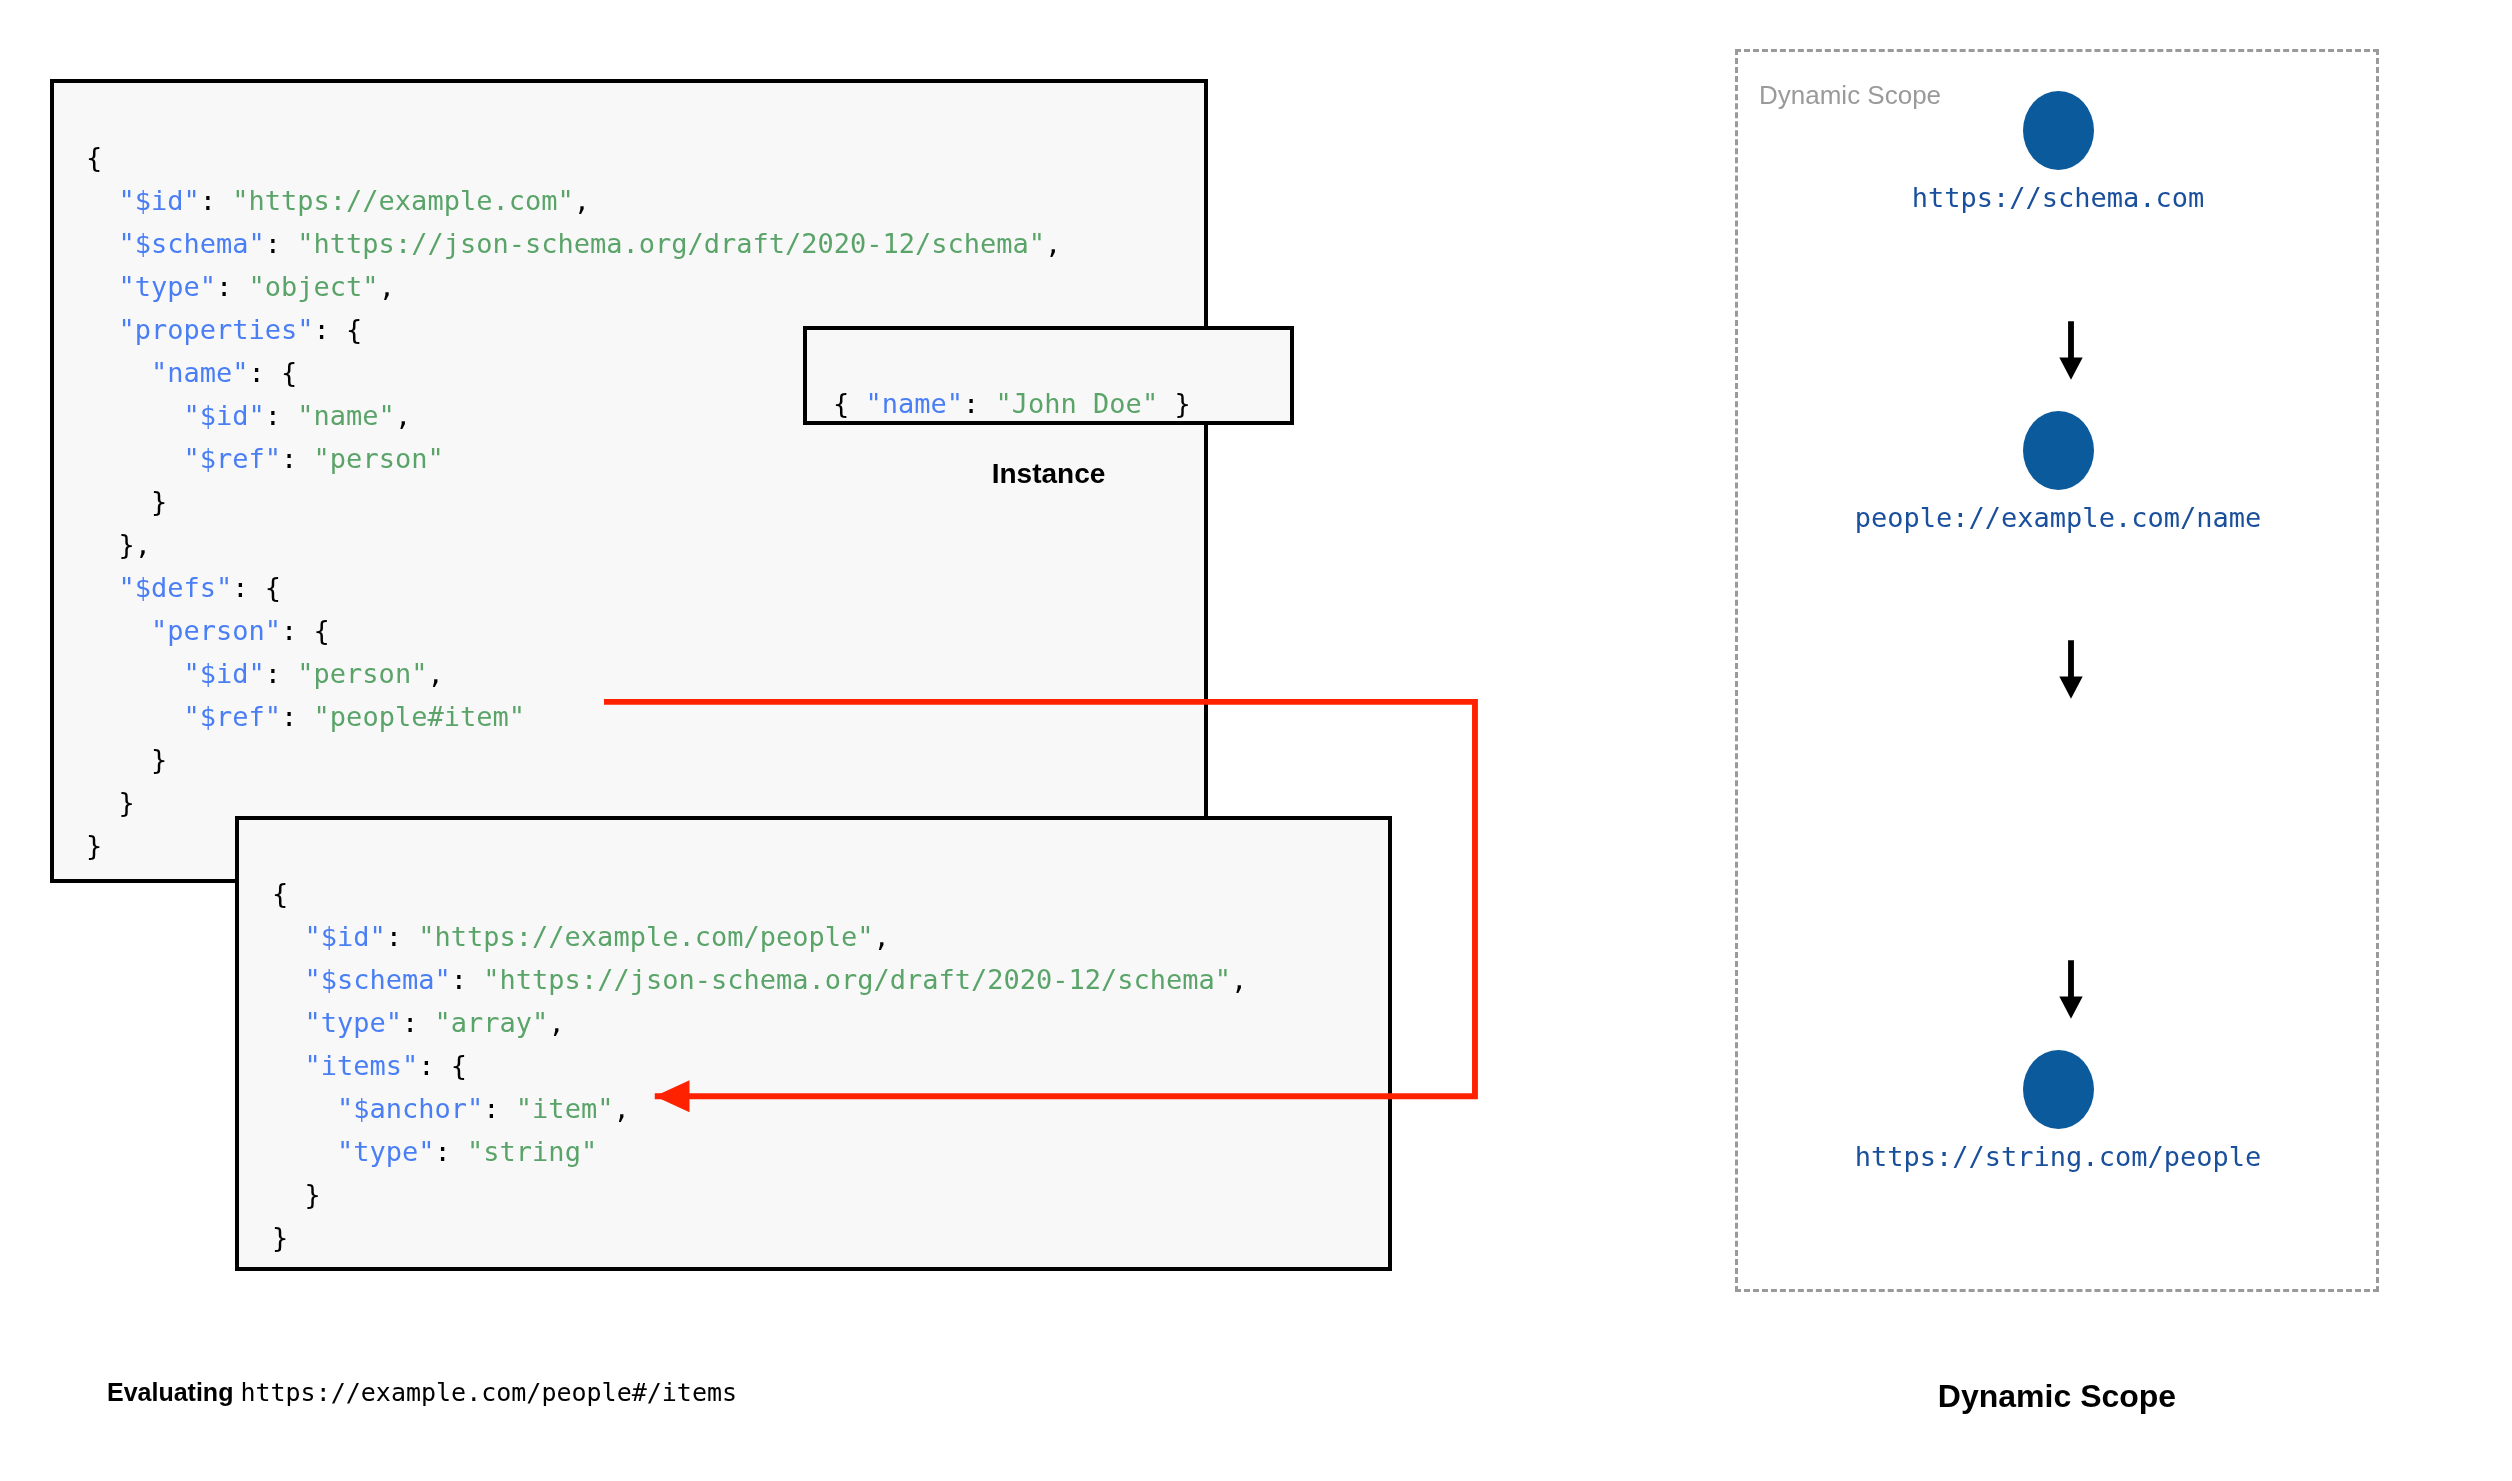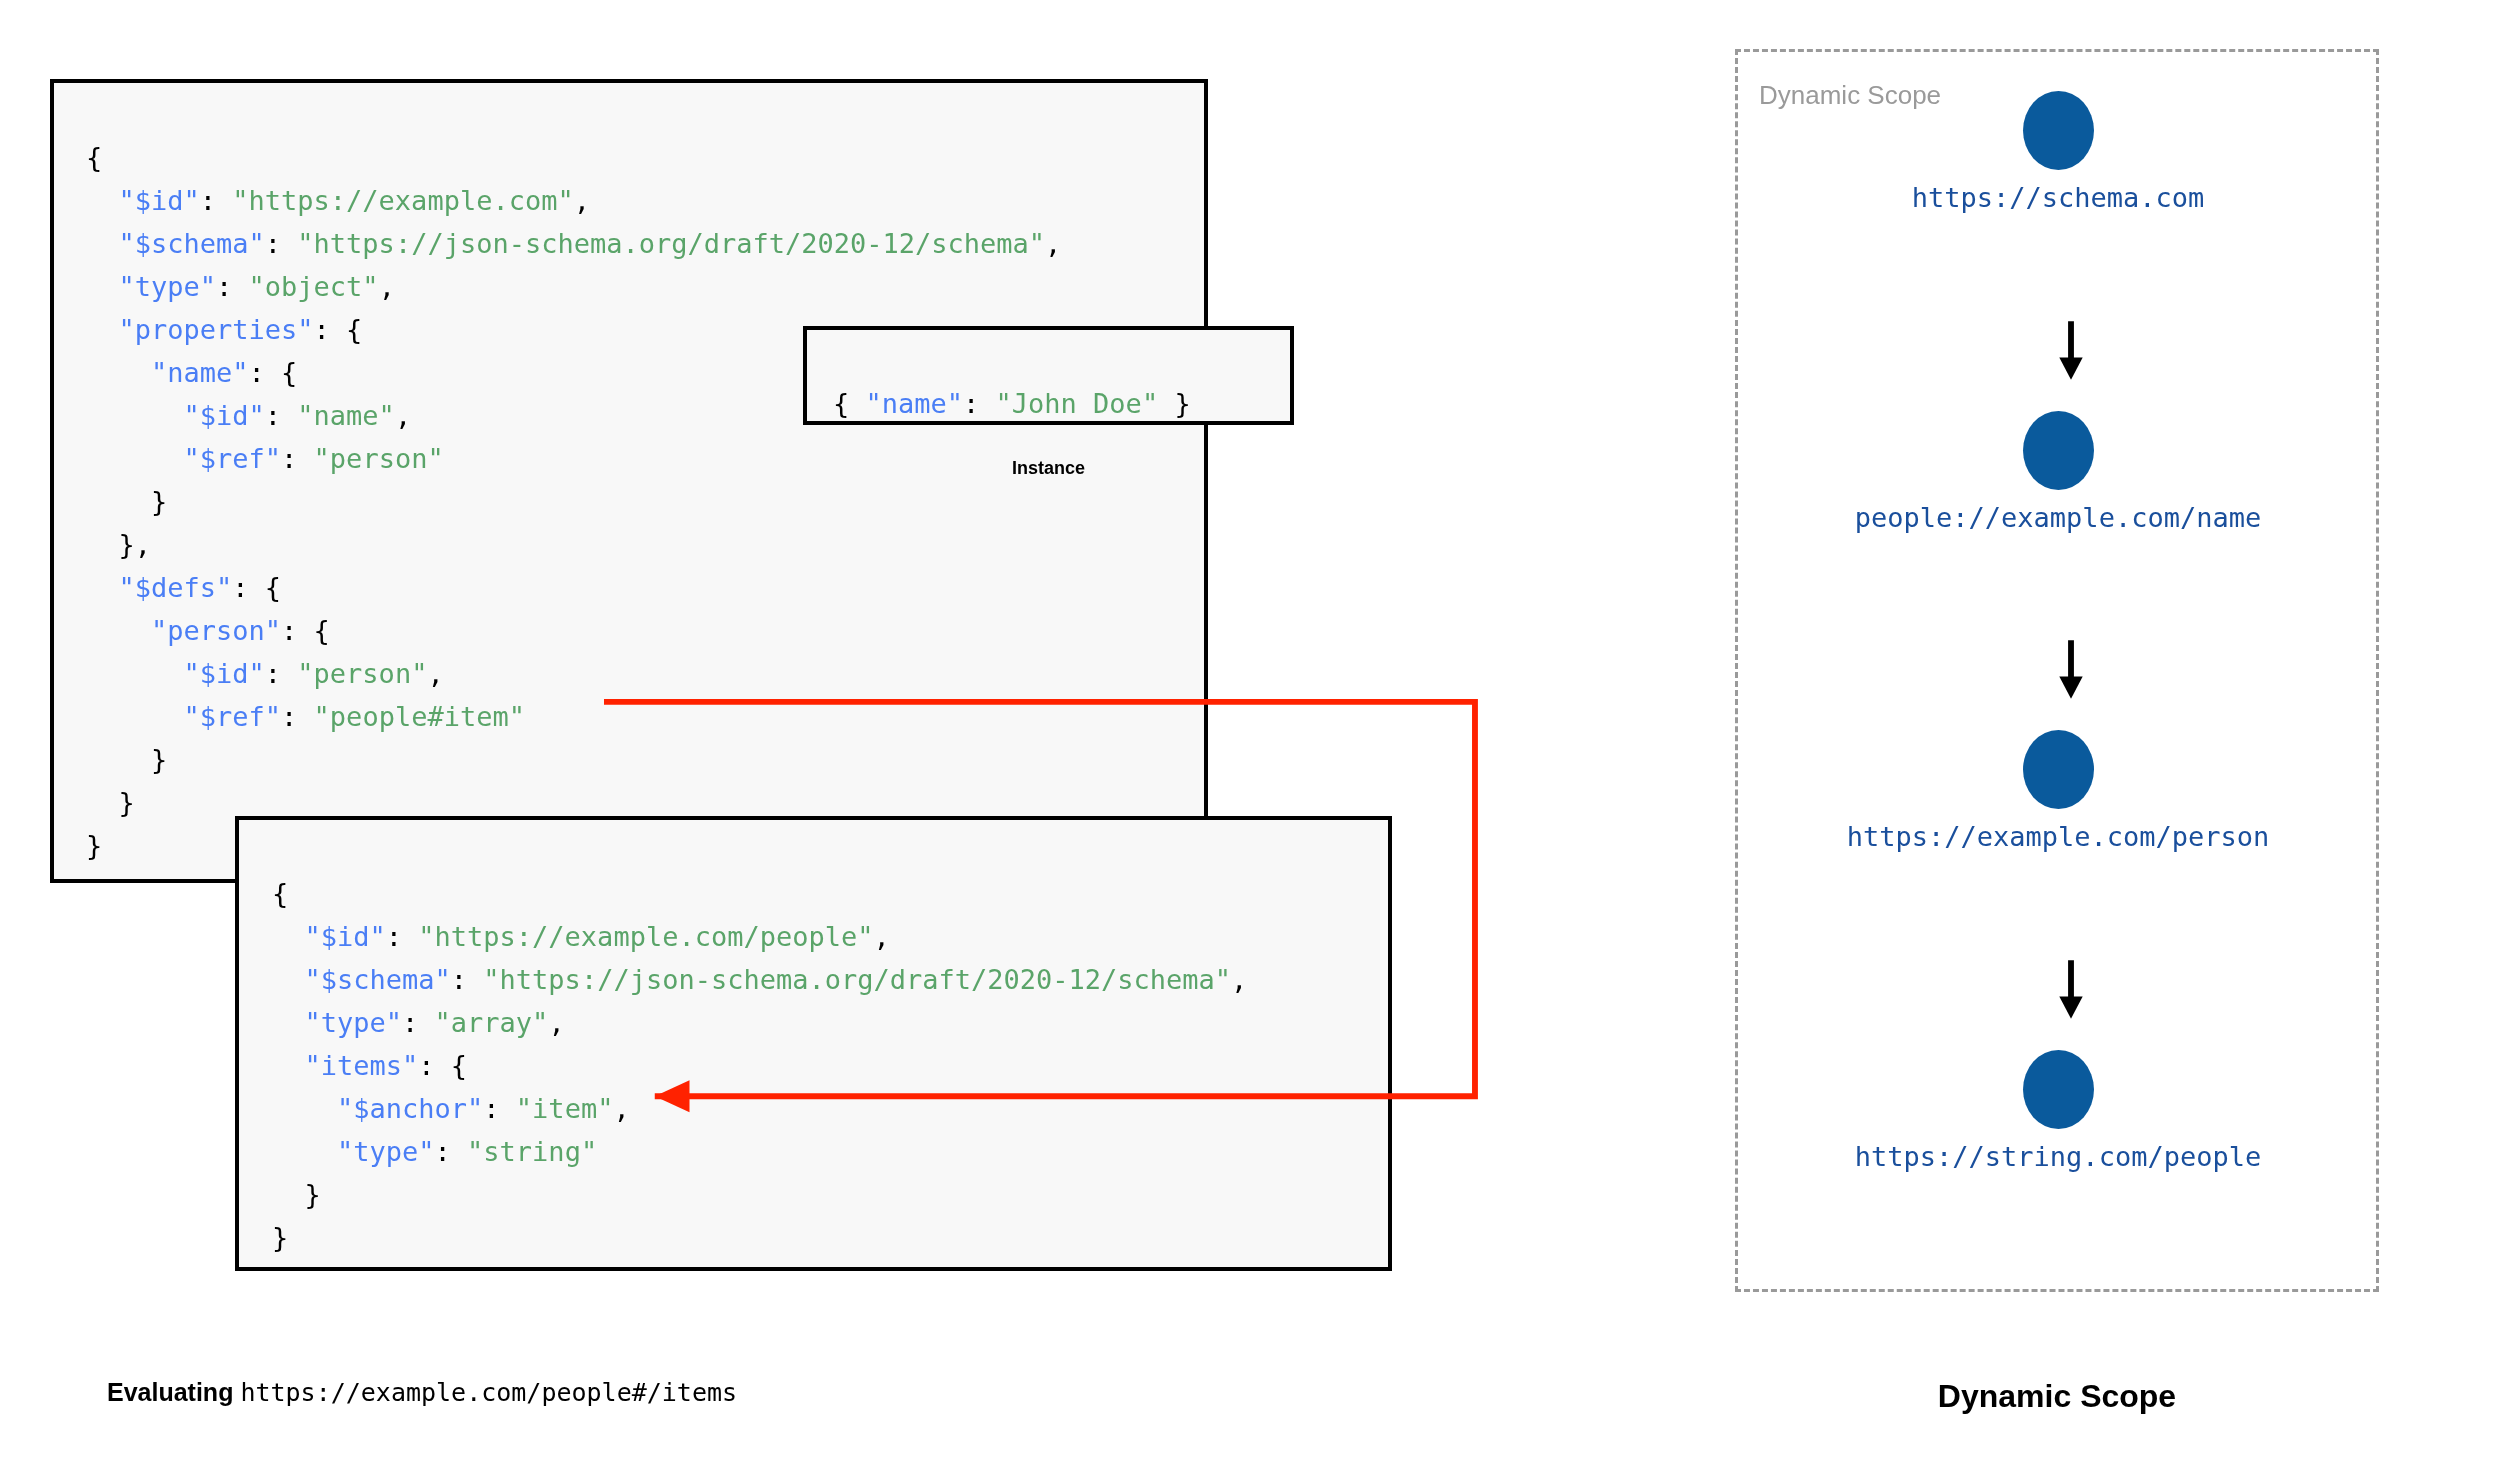--- a/index.html
+++ b/index.html
@@ -64,21 +64,21 @@
     top: 25px;
     font-size: 27px;
     line-height: 43px;
   }
   #instance-caption {
     position: absolute;
     left: 803px;
     top: 458px;
     width: 491px;
     text-align: center;
-    font-size: 18px;
+    font-size: 28px;
     font-weight: bold;
     color: #000000;
     z-index: 5;
   }
 
   
   #people-schema-box {
     left: 235px;
     top: 816px;
     width: 1157px;
@@ -242,24 +242,20 @@
 
   <div class="scope-node" style="left:1828px; top:411px; width:460px;">
     <div class="scope-circle"></div>
     <div class="scope-label">people://example.com/name</div>
   </div>
   <svg class="scope-arrow" style="left:2054px; top:640px;" width="34" height="60" viewBox="0 0 64 112">
     <line x1="32" y1="0" x2="32" y2="76" stroke="#000" stroke-width="11"></line>
     <polygon points="32,110 10,68 54,68" fill="#000"></polygon>
   </svg>
 
-  <div class="scope-node" style="left:1828px; top:730px; width:460px;">
-    <div class="scope-circle"></div>
-    <div class="scope-label">https://example.com/person</div>
-  </div>
   <svg class="scope-arrow" style="left:2054px; top:960px;" width="34" height="60" viewBox="0 0 64 112">
     <line x1="32" y1="0" x2="32" y2="76" stroke="#000" stroke-width="11"></line>
     <polygon points="32,110 10,68 54,68" fill="#000"></polygon>
   </svg>
 
   <div class="scope-node" style="left:1828px; top:1050px; width:460px;">
     <div class="scope-circle"></div>
     <div class="scope-label">https://string.com/people</div>
   </div>
 

